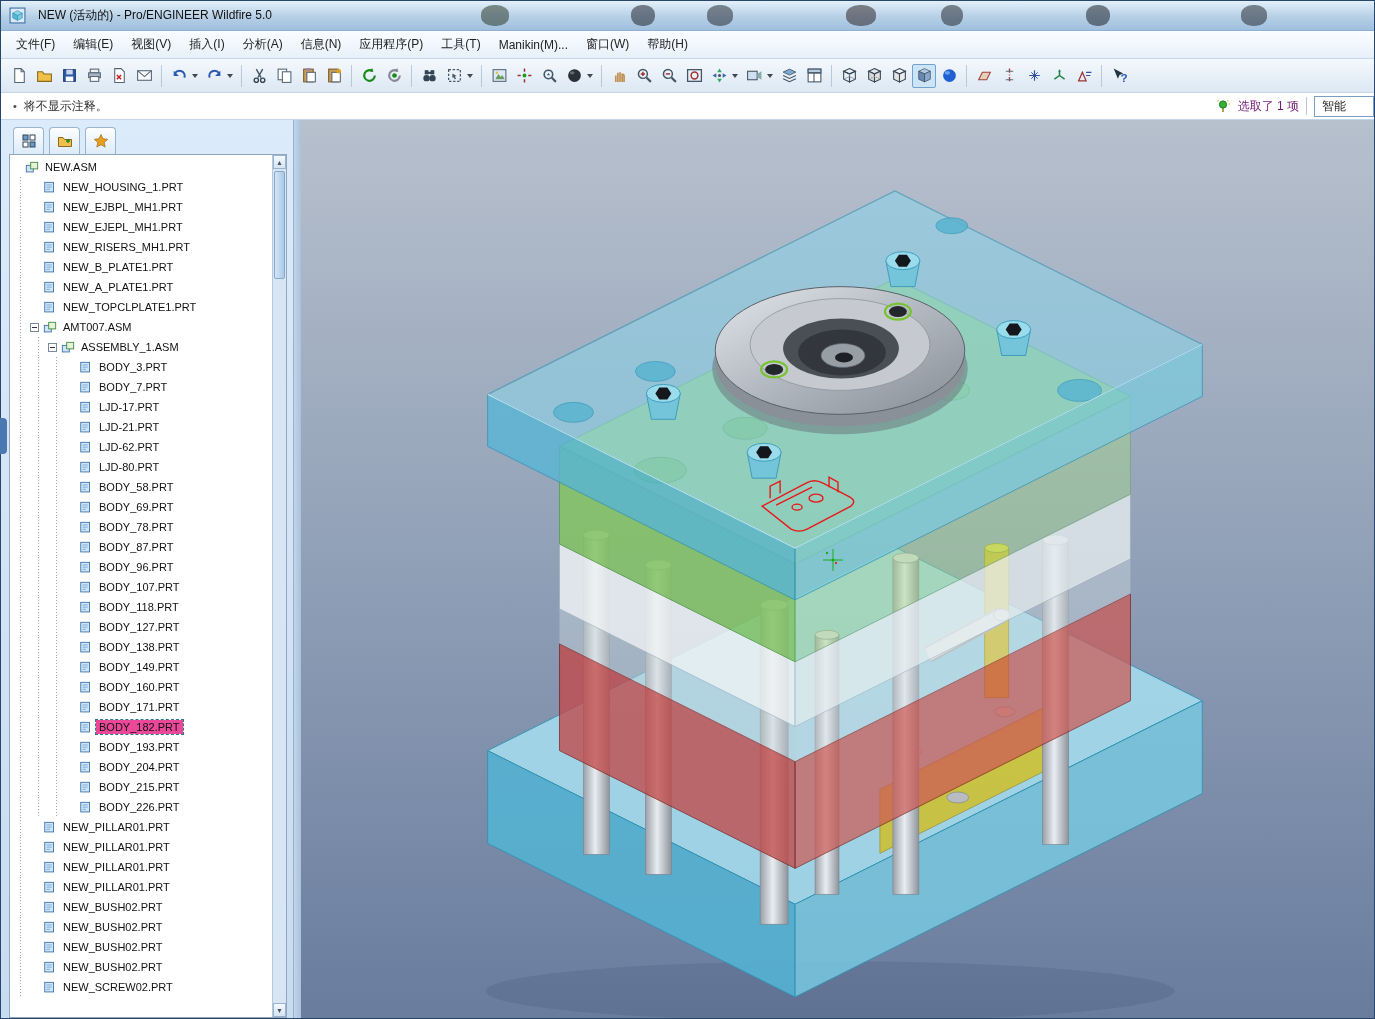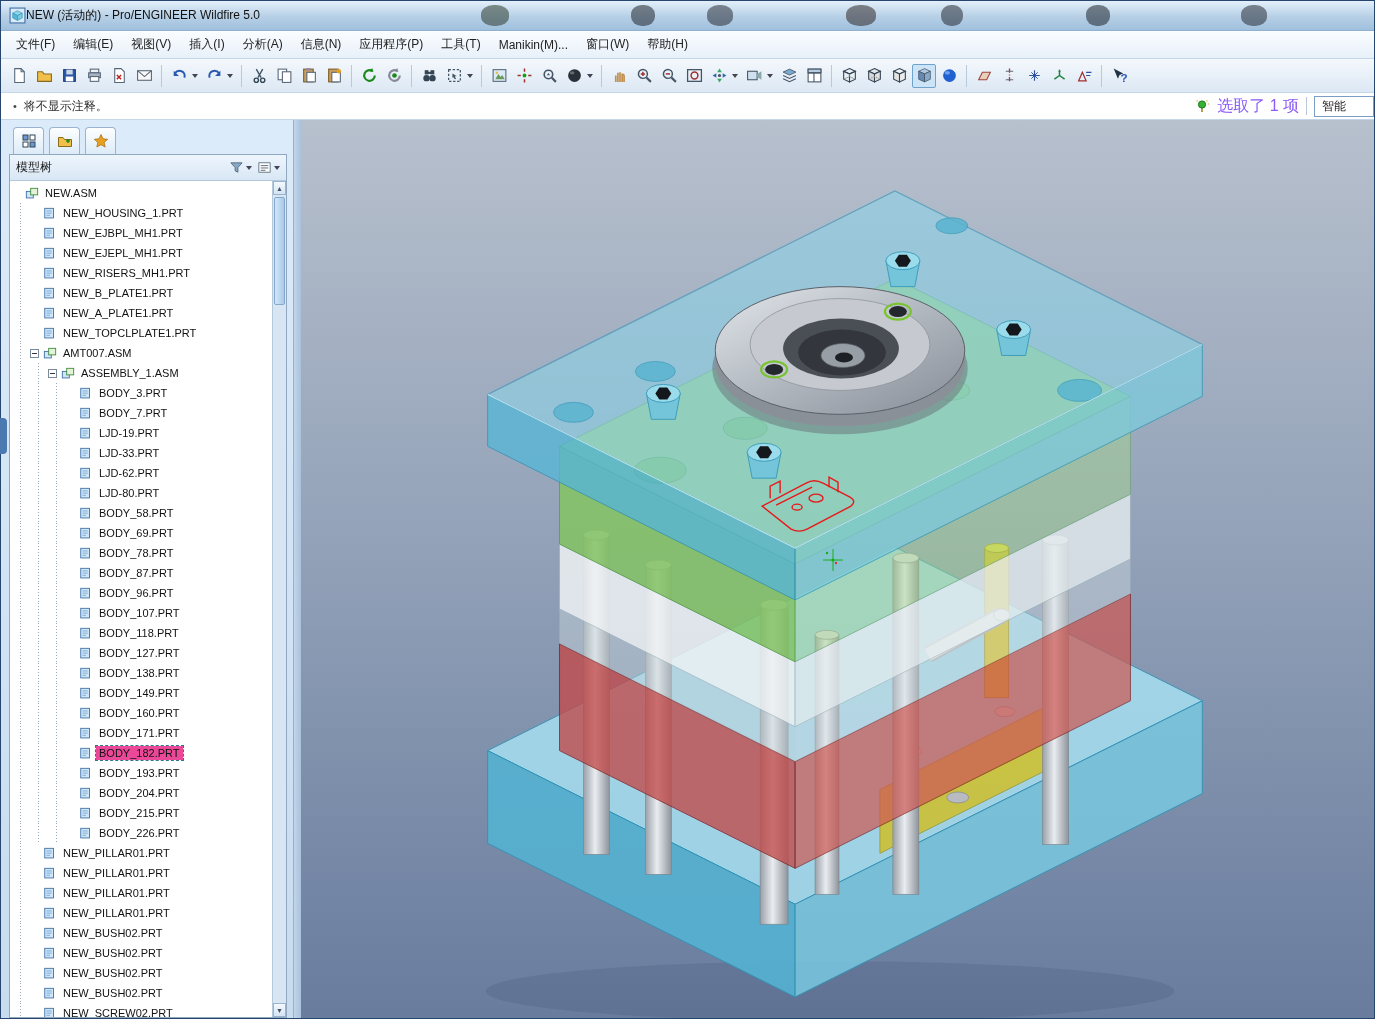--- a/index.html
+++ b/index.html
@@ -2,21 +2,21 @@
 <html><head>
 <meta charset="utf-8">
 <style>
   * { box-sizing: border-box; }
   body { margin:0; width:1375px; height:1019px; overflow:hidden;
          font-family:"Liberation Sans", sans-serif; background:#e8eef5; position:relative; }
   .window { position:absolute; inset:0; border:1px solid #26466e; display:flex; flex-direction:column; }
 
   
   .titlebar { height:30px; background:linear-gradient(#e3f0fa,#b6cfe6 55%,#9fc0dd);
-              display:flex; align-items:center; padding:4px 8px; gap:0; position:relative;
+              display:flex; align-items:center; padding:4px 8px; gap:12px; position:relative;
               border-bottom:1px solid #8fb0cf; flex:none; }
   .titlebar .app-icon { width:17px; height:17px; flex:none; }
   .title-text { font-size:12px; color:#111; }
   .blob { position:absolute; top:4px; height:21px; border-radius:45%; opacity:.55; }
 
   
   .menubar { height:28px; background:linear-gradient(#fbfdff,#e7f0f9); display:flex;
              align-items:center; padding-left:6px; border-bottom:1px solid #c5d6e8; flex:none; }
   .menu-item { font-size:12px; color:#222; padding:16px 9px; cursor:default; }
 
@@ -30,21 +30,21 @@
   .tb-caret { width:0; height:0; border-left:3.5px solid transparent; border-right:3.5px solid transparent;
               border-top:4px solid #445; margin:0 3px 0 0; flex:none; }
   .tb-sep { width:1px; height:22px; background:#b9c9da; margin:0 4px; flex:none; }
 
   
   .msgrow { height:27px; background:#ffffff; border-bottom:1px solid #c5d6e8; display:flex;
             align-items:center; padding-left:12px; font-size:12px; color:#333; position:relative; flex:none; }
   .msg-bullet { color:#444; margin-right:7px; font-size:11px; }
   .statusright { position:absolute; right:0; top:0; height:100%; display:flex; align-items:center; gap:7px; }
   .statusright svg { width:16px; height:16px; }
-  .sel-text { font-size:16px; color:#8b5cf6; }
+  .sel-text { font-size:12px; color:#701a75; }
   .vdiv { width:1px; height:18px; background:#b9c9da; }
   .filterbox { width:60px; height:21px; border:1px solid #7a9ec6; background:#fff; font-size:12px;
                display:flex; align-items:center; padding-left:7px; color:#222; margin-right:0;text-align:center; }
 
   
   .main { flex:1; display:flex; position:relative; background:#cfdef0; min-height:0; }
   .navigator { width:292px; position:relative; background:linear-gradient(#dcebfa,#c8dcf0); flex:none; }
   .nav-tabs { height:34px; display:flex; align-items:flex-end; padding:4px 0 0 12px; gap:5px; }
   .nav-tab { width:31px; height:27px; border:1px solid #9ab4d0; border-bottom:none;
              border-radius:4px 4px 0 0; background:linear-gradient(#fdfeff,#dcebf8);
@@ -432,37 +432,20 @@
               <path d="M11 6v4M9 8h4" stroke="#1a8a1a" stroke-width="1.4"></path>
             </svg>
           </div>
           <div class="nav-tab">
             <svg viewBox="0 0 16 16">
               <path d="M8 1.5l2 4.3 4.7.5-3.5 3.2 1 4.6L8 11.7 3.8 14l1-4.6L1.3 6.3 6 5.8z" fill="#e8a020" stroke="#a06a10" stroke-width=".7"></path>
             </svg>
           </div>
         </div>
       <div class="tree-panel">
-        <div class="tree-header">
-          <span>模型树</span>
-          <span class="spacer"></span>
-          <span class="hdr-btn">
-            <svg viewBox="0 0 16 16">
-              <path d="M2 3h12L9.5 8v5l-3-1.5V8z" fill="#88a8c8" stroke="#456" stroke-width=".8"></path>
-            </svg>
-            <span class="hdr-caret"></span>
-          </span>
-          <span class="hdr-btn">
-            <svg viewBox="0 0 16 16">
-              <rect x="2" y="3" width="12" height="10" fill="#fff" stroke="#456" stroke-width=".8"></rect>
-              <path d="M4 6h8M4 8.5h8M4 11h5" stroke="#456" stroke-width=".9"></path>
-            </svg>
-            <span class="hdr-caret"></span>
-          </span>
-        </div>
         <div class="tree-body">
           <div class="tree-rows">
               <div class="tree-row">
                 <span class="exp-spacer"></span>
                 <span class="tree-icon"><svg viewBox="0 0 16 16">
                     <rect x="1.5" y="5" width="8" height="7.5" fill="#cfe6f8" stroke="#3a6ea5"></rect>
                     <rect x="6.5" y="1.5" width="8" height="7.5" fill="#e4f2d8" stroke="#3a8a3a"></rect>
                   </svg></span>
                 <span class="tree-label">NEW.ASM</span>
               </div>
@@ -572,32 +555,32 @@
               </div>
               <div class="tree-row">
                 <span class="tg"></span>
                 <span class="tg"></span>
                 <span class="tg"></span>
                 <span class="exp-spacer"></span>
                 <span class="tree-icon"><svg viewBox="0 0 16 16">
                     <rect x="2" y="1.5" width="10" height="11" fill="#cfe6f8" stroke="#3a6ea5"></rect>
                     <path d="M4 4.5h6M4 7h6M4 9.5h4" stroke="#6aa0d0" stroke-width=".9"></path>
                   </svg></span>
-                <span class="tree-label">LJD-19.PRT</span>
-              </div>
-              <div class="tree-row">
-                <span class="tg"></span>
-                <span class="tg"></span>
-                <span class="tg"></span>
-                <span class="exp-spacer"></span>
-                <span class="tree-icon"><svg viewBox="0 0 16 16">
-                    <rect x="2" y="1.5" width="10" height="11" fill="#cfe6f8" stroke="#3a6ea5"></rect>
-                    <path d="M4 4.5h6M4 7h6M4 9.5h4" stroke="#6aa0d0" stroke-width=".9"></path>
-                  </svg></span>
-                <span class="tree-label">LJD-33.PRT</span>
+                <span class="tree-label">LJD-17.PRT</span>
+              </div>
+              <div class="tree-row">
+                <span class="tg"></span>
+                <span class="tg"></span>
+                <span class="tg"></span>
+                <span class="exp-spacer"></span>
+                <span class="tree-icon"><svg viewBox="0 0 16 16">
+                    <rect x="2" y="1.5" width="10" height="11" fill="#cfe6f8" stroke="#3a6ea5"></rect>
+                    <path d="M4 4.5h6M4 7h6M4 9.5h4" stroke="#6aa0d0" stroke-width=".9"></path>
+                  </svg></span>
+                <span class="tree-label">LJD-21.PRT</span>
               </div>
               <div class="tree-row">
                 <span class="tg"></span>
                 <span class="tg"></span>
                 <span class="tg"></span>
                 <span class="exp-spacer"></span>
                 <span class="tree-icon"><svg viewBox="0 0 16 16">
                     <rect x="2" y="1.5" width="10" height="11" fill="#cfe6f8" stroke="#3a6ea5"></rect>
                     <path d="M4 4.5h6M4 7h6M4 9.5h4" stroke="#6aa0d0" stroke-width=".9"></path>
                   </svg></span>

